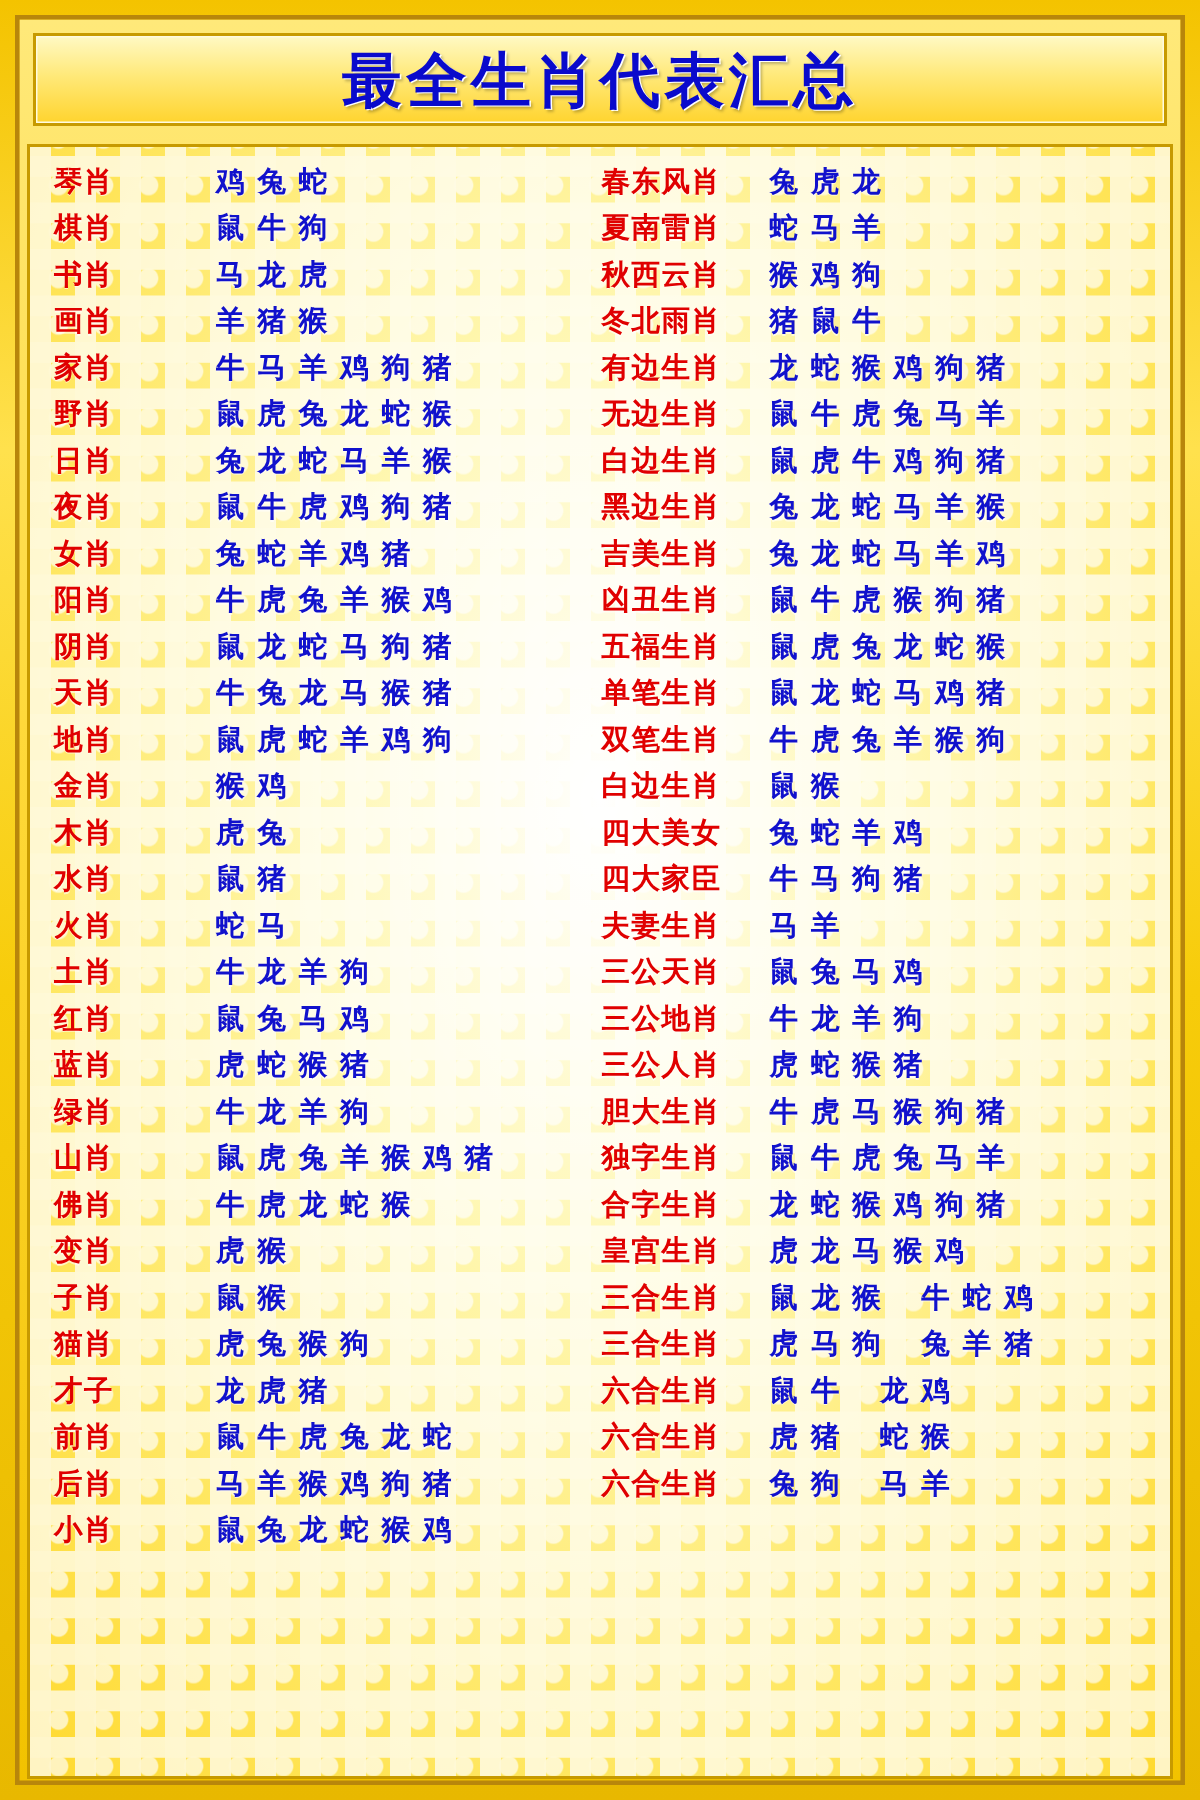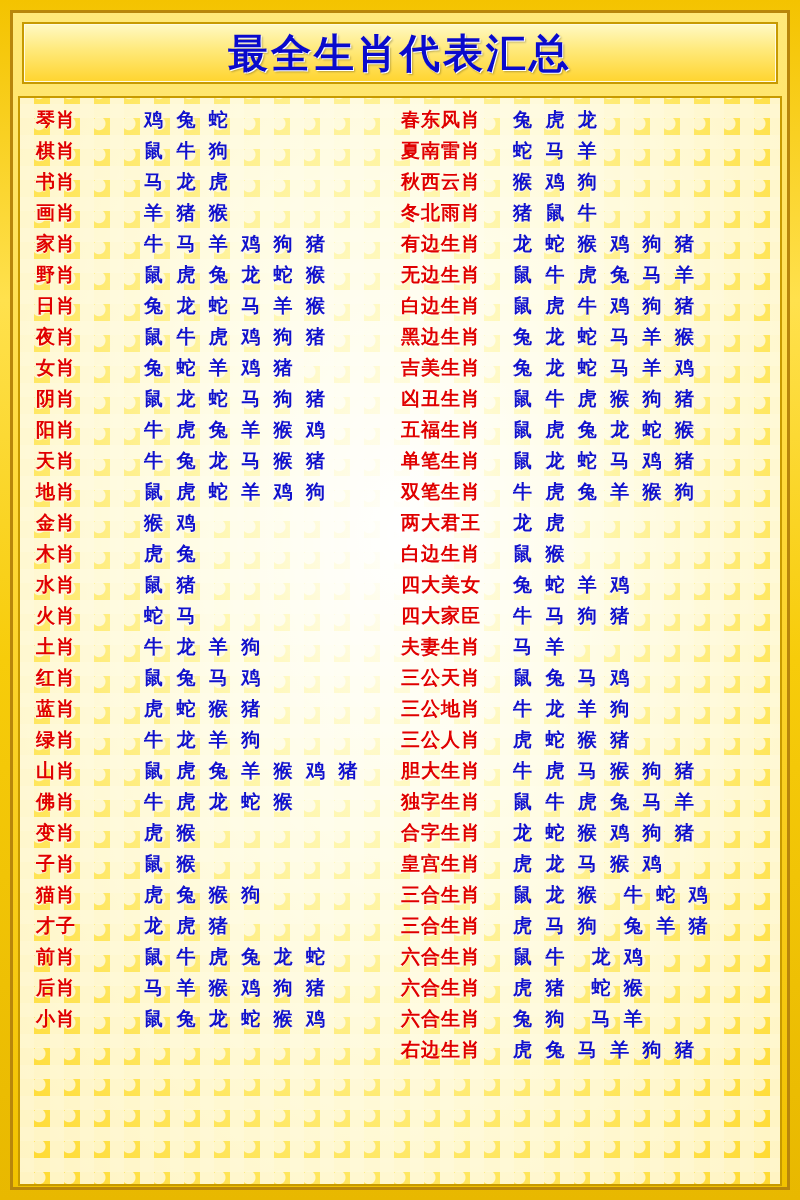--- a/index.html
+++ b/index.html
@@ -88,21 +88,20 @@
     background-size: 30px 31px;
     background-position: 4px 10px;
   }
   .columns {
     position: relative;
     display: flex;
     width: 100%;
     height: 100%;
     padding: 8px 18px 0 0;
     box-sizing: border-box;
-    font-family: Liberation Mono, monospace;
   }
   .col {
     flex: 1 1 50%;
     display: flex;
     flex-direction: column;
     box-sizing: border-box;
   }
   .col-left { padding-left: 16px; }
   .col-right { padding-left: 10px; }
 
@@ -183,28 +182,28 @@
           </div>
           <div class="row">
             <div class="label">夜肖</div>
             <div class="vals"><span>鼠 牛 虎 鸡 狗 猪</span></div>
           </div>
           <div class="row">
             <div class="label">女肖</div>
             <div class="vals"><span>兔 蛇 羊 鸡 猪</span></div>
           </div>
           <div class="row">
+            <div class="label">阳肖</div>
+            <div class="vals"><span>牛 虎 兔 羊 猴 鸡</span></div>
+          </div>
+          <div class="row">
             <div class="label">阴肖</div>
             <div class="vals"><span>鼠 龙 蛇 马 狗 猪</span></div>
           </div>
           <div class="row">
-            <div class="label">阳肖</div>
-            <div class="vals"><span>牛 虎 兔 羊 猴 鸡</span></div>
-          </div>
-          <div class="row">
             <div class="label">天肖</div>
             <div class="vals"><span>牛 兔 龙 马 猴 猪</span></div>
           </div>
           <div class="row">
             <div class="label">地肖</div>
             <div class="vals"><span>鼠 虎 蛇 羊 鸡 狗</span></div>
           </div>
           <div class="row">
             <div class="label">金肖</div>
             <div class="vals"><span>猴 鸡</span></div>
@@ -321,24 +320,20 @@
           </div>
           <div class="row">
             <div class="label wide">单笔生肖</div>
             <div class="vals"><span>鼠 龙 蛇 马 鸡 猪</span></div>
           </div>
           <div class="row">
             <div class="label wide">双笔生肖</div>
             <div class="vals"><span>牛 虎 兔 羊 猴 狗</span></div>
           </div>
           <div class="row">
-            <div class="label wide">两大君王</div>
-            <div class="vals"><span>龙 虎</span></div>
-          </div>
-          <div class="row">
             <div class="label wide">白边生肖</div>
             <div class="vals"><span>鼠 猴</span></div>
           </div>
           <div class="row">
             <div class="label wide">四大美女</div>
             <div class="vals"><span>兔 蛇 羊 鸡</span></div>
           </div>
           <div class="row">
             <div class="label wide">四大家臣</div>
             <div class="vals"><span>牛 马 狗 猪</span></div>
@@ -387,21 +382,17 @@
             <div class="label wide">六合生肖</div>
             <div class="vals"><span>鼠 牛</span><span class="gap"></span><span>龙 鸡</span></div>
           </div>
           <div class="row">
             <div class="label wide">六合生肖</div>
             <div class="vals"><span>虎 猪</span><span class="gap"></span><span>蛇 猴</span></div>
           </div>
           <div class="row">
             <div class="label wide">六合生肖</div>
             <div class="vals"><span>兔 狗</span><span class="gap"></span><span>马 羊</span></div>
-          </div>
-          <div class="row">
-            <div class="label wide">右边生肖</div>
-            <div class="vals"><span>虎 兔 马 羊 狗 猪</span></div>
           </div>
         </div>
     </div>
   </div>
 </div>
 
 </body></html>

